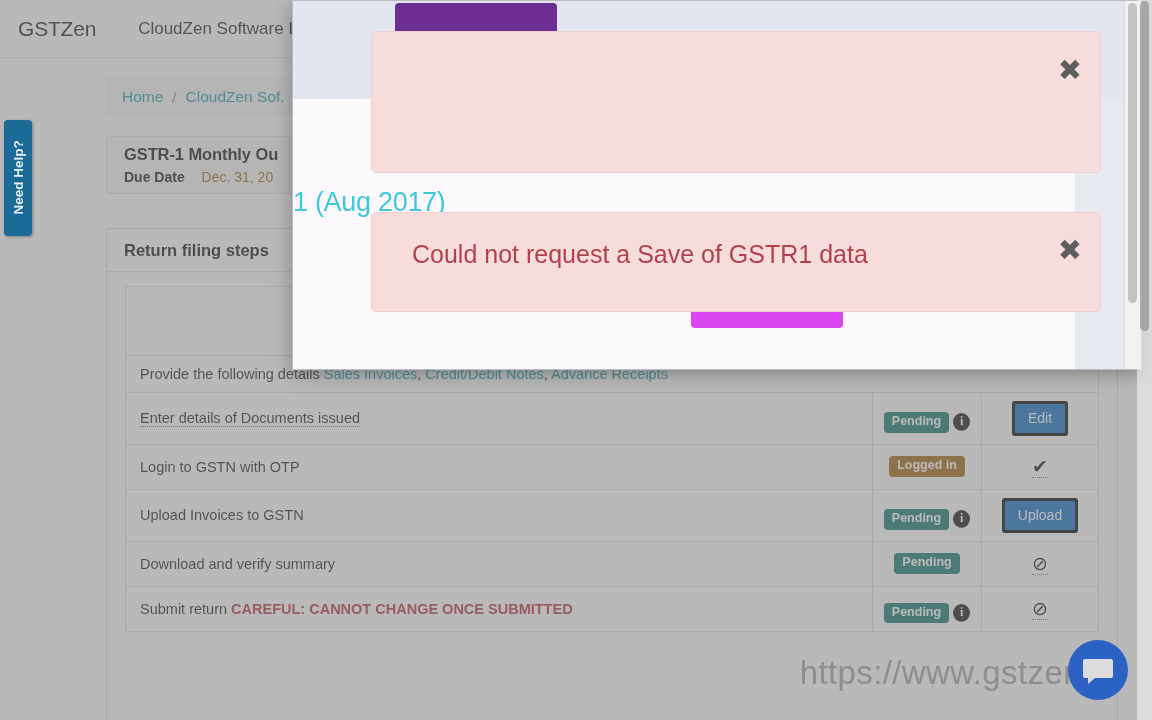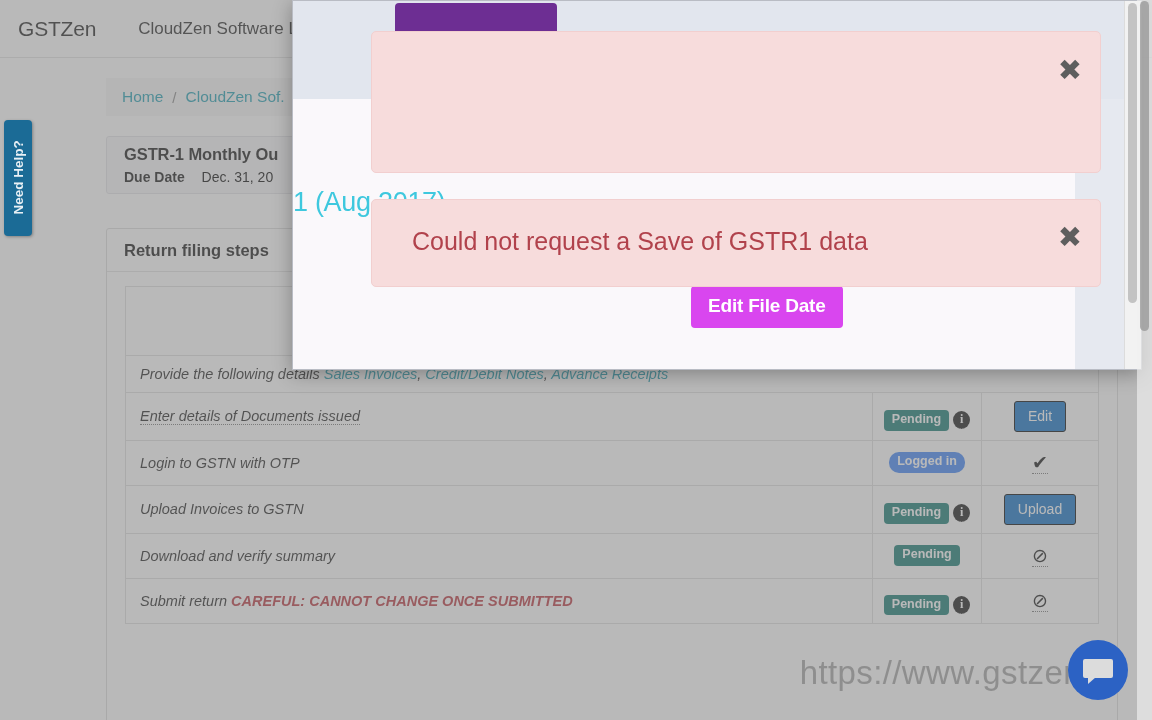--- a/index.html
+++ b/index.html
@@ -69,21 +69,21 @@
   }
   .title-panel .t-main {
     font-size: 16.5px; color: #111; font-weight: 700;
     letter-spacing: -0.1px; white-space: nowrap;
   }
   .title-panel .t-sub {
     margin-top: 5px; font-size: 14px; color: #333;
     white-space: nowrap;
   }
   .title-panel .t-sub .lbl { font-weight: 700; color: #111; }
-  .title-panel .t-sub .val { color: #000000; margin-left: 13px; }
+  .title-panel .t-sub .val { color: #a16207; margin-left: 13px; }
 
   
   .steps-card {
     position: absolute; top: 228px; left: 106px; right: 34px; bottom: -40px;
     background: #ffffff;
     border: 1px solid #dcdcdc;
     border-radius: 3px;
     box-sizing: border-box;
     z-index: 4;
   }
@@ -101,41 +101,41 @@
     width: 100%;
     border-collapse: collapse;
     table-layout: fixed;
   }
   table.steps-table td {
     border: 1px solid #dddddd;
     vertical-align: middle;
     font-size: 14.5px;
     color: #1c1c1c;
   }
-  td.c-label { padding: 14px 14px 14px 14px; font-style: italic; }
+  td.c-label { padding: 14px 14px 14px 14px; }
   td.c-status { width: 100px; text-align: center; padding: 8px 4px; }
   td.c-action { width: 108px; text-align: center; padding: 8px 4px; }
 
   tr.row-blank td { height: 40px; }
   tr.row-provide td { padding: 10px 14px; }
 
   .dotted { border-bottom: 1px dotted #777; cursor: help; text-align: center; }
   .link-cyan { color: #1a9cb0; text-decoration: none; }
 
   .badge {
     display: inline-block;
     padding: 3px 8px 4px 8px;
     border-radius: 4px;
     font-size: 12.5px;
     font-weight: 700;
     color: #ffffff;
     line-height: 1.1;
   }
   .badge-pending { background: #0f766e; }
-  .badge-logged  { background: #3b82f6; border-radius: 10px; }
+  .badge-logged  { background: #a16207; }
 
   .info-dot {
     display: inline-block;
     margin-top: 9px;
     width: 17px; height: 17px;
     border-radius: 50%;
     background: #111;
     color: #fff;
     font-size: 12px; font-weight: 700;
     line-height: 17px;
@@ -144,21 +144,21 @@
   }
 
   .btn {
     display: inline-block;
     padding: 6px 13px;
     border-radius: 3px;
     font-size: 14px;
     font-weight: 400;
     color: #ffffff;
     background: #0d6ec4;
-    border: 1px solid #000000;
+    border: 3px solid #000000;
     cursor: pointer;
     line-height: 1.2;
   }
   .glyph-check { font-size: 19px; color: #111; border-bottom: 1px dotted #777; }
   .glyph-ban   { font-size: 19px; color: #111; border-bottom: 1px dotted #777; }
   .warn-red { color: #b8313a; font-weight: 700; }
 
   
   .need-help {
     position: absolute;
@@ -279,21 +279,21 @@
   
   .alert {
     position: absolute;
     background: #f7dcdc;
     border: 1px solid #f2cfcf;
     border-radius: 5px;
     z-index: 5;
     box-sizing: border-box;
   }
   .alert-1 { left: 78px; top: 30px; width: 730px; height: 142px; }
-  .alert-2 { left: 78px; top: 198px; width: 730px; height: 88px; }
+  .alert-2 { left: 78px; top: 211px; width: 730px; height: 100px; }
   .alert-text {
     position: absolute;
     color: #b1424c;
     font-size: 25px;
     line-height: 46px;
     white-space: nowrap;
   }
   .alert-1 .alert-text { left: 40px; top: 27px; }
   .alert-2 .alert-text { left: 40px; top: 18px; }
   .alert-close {

